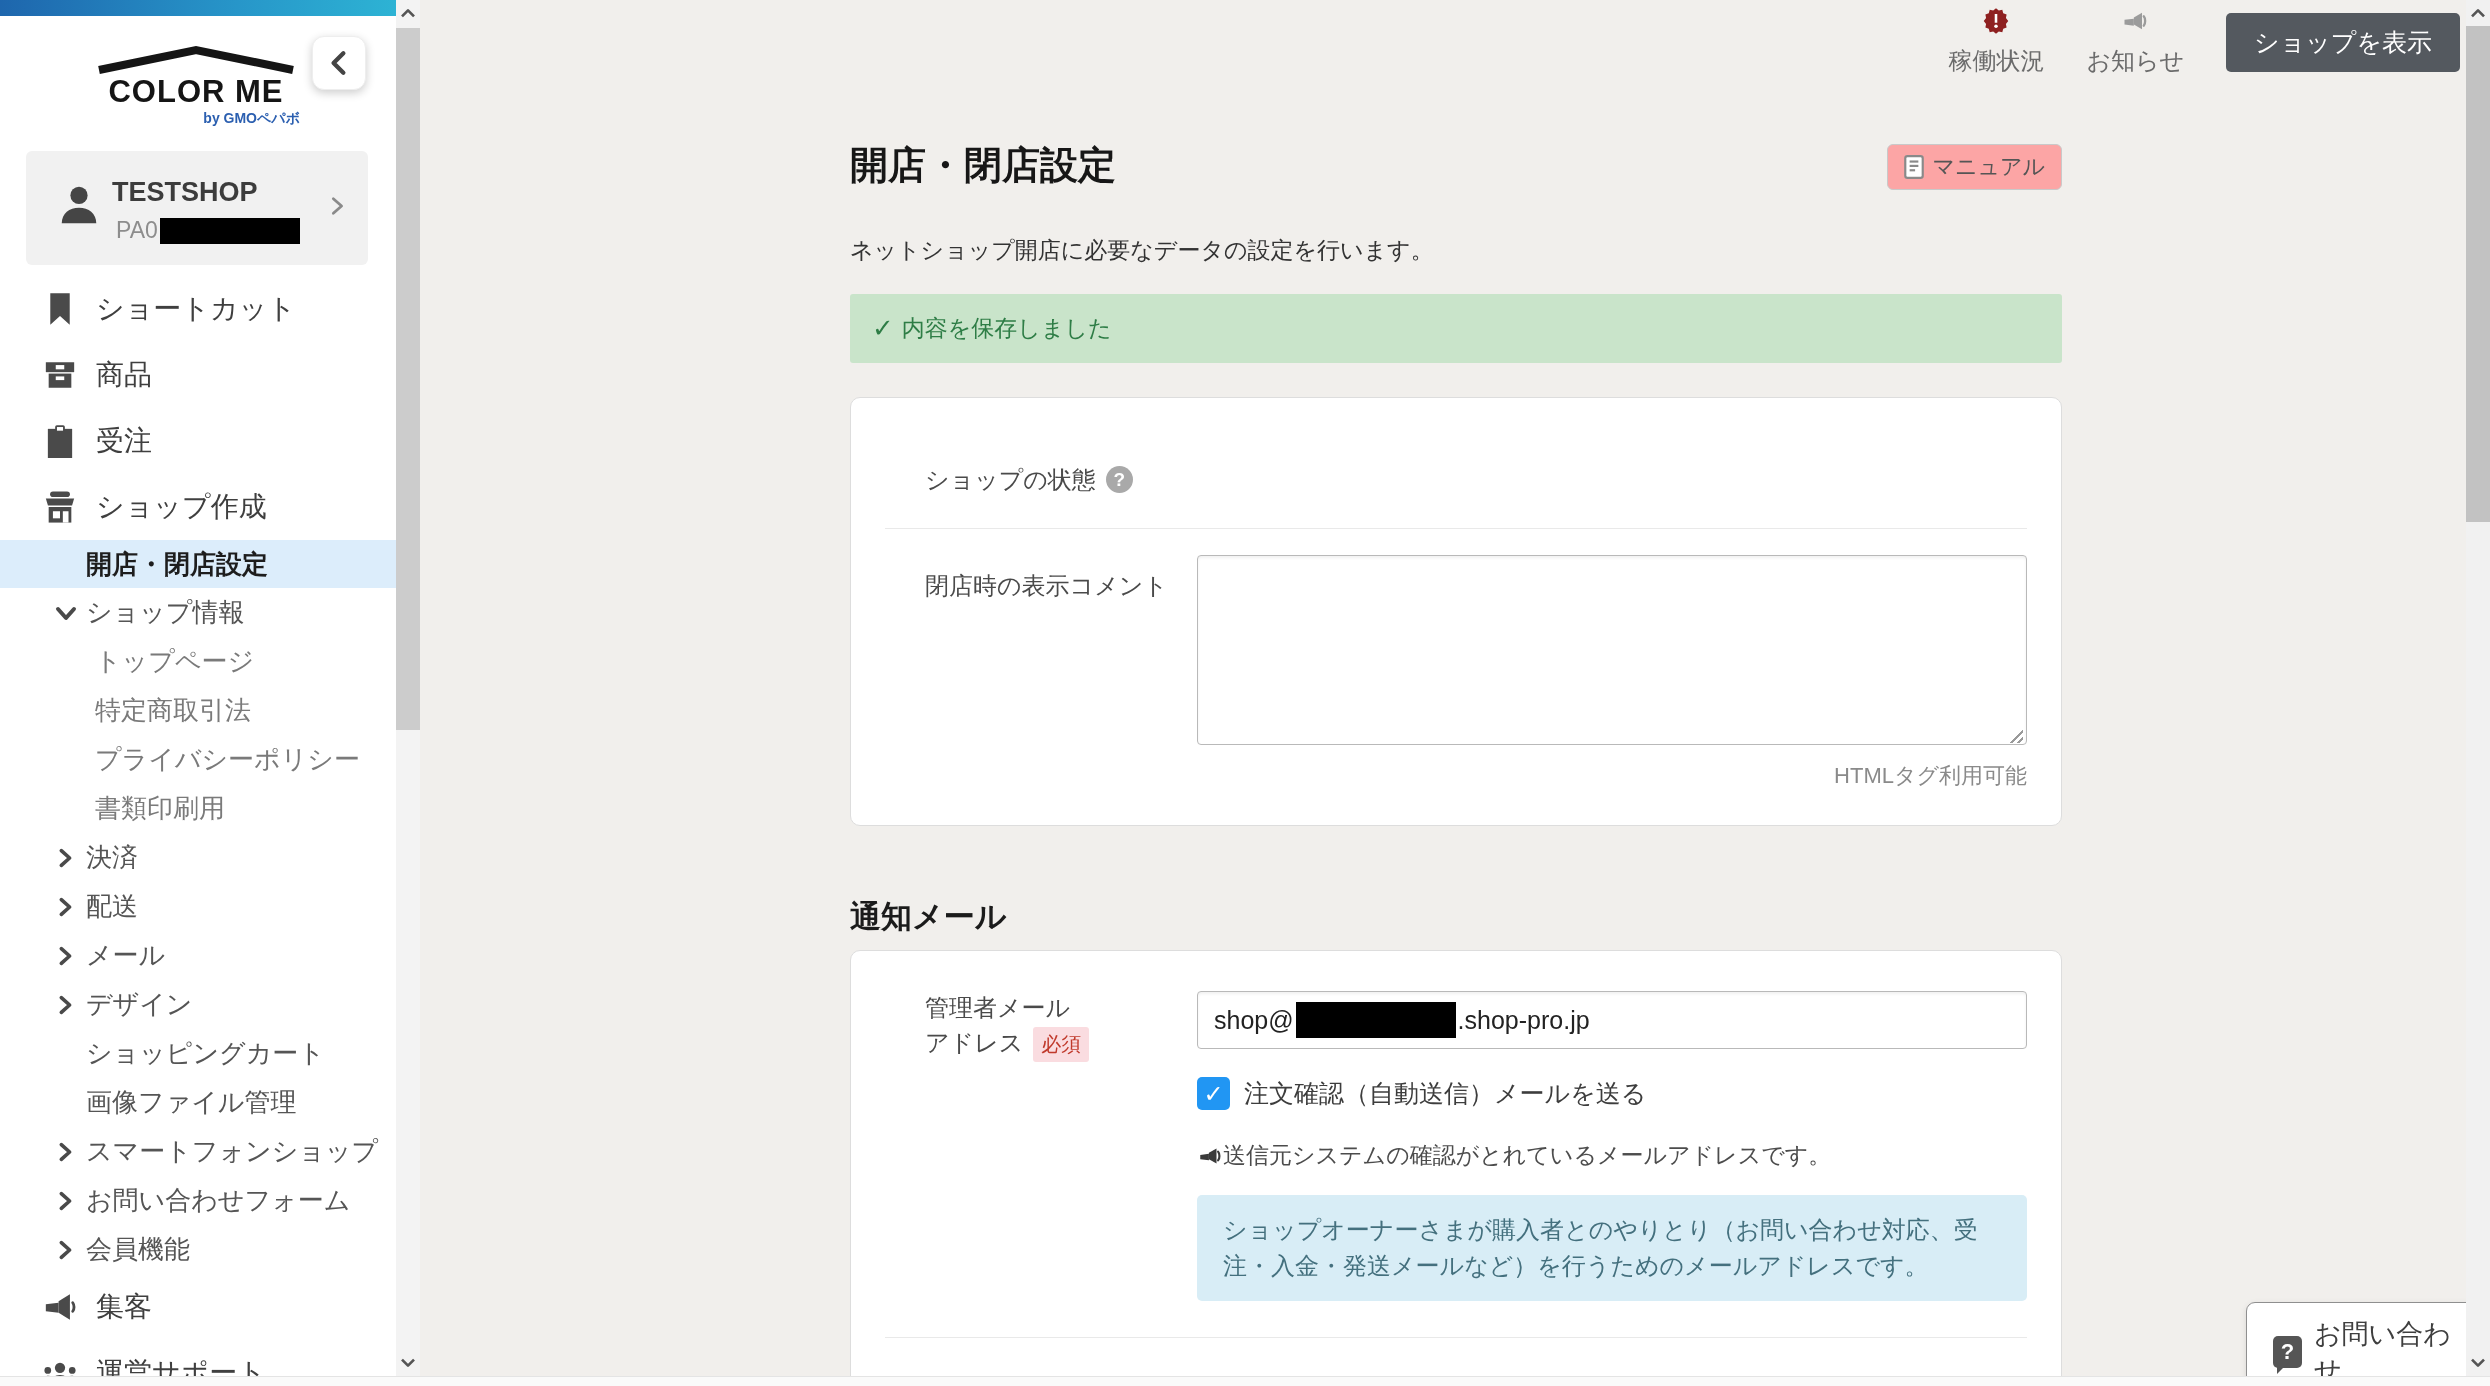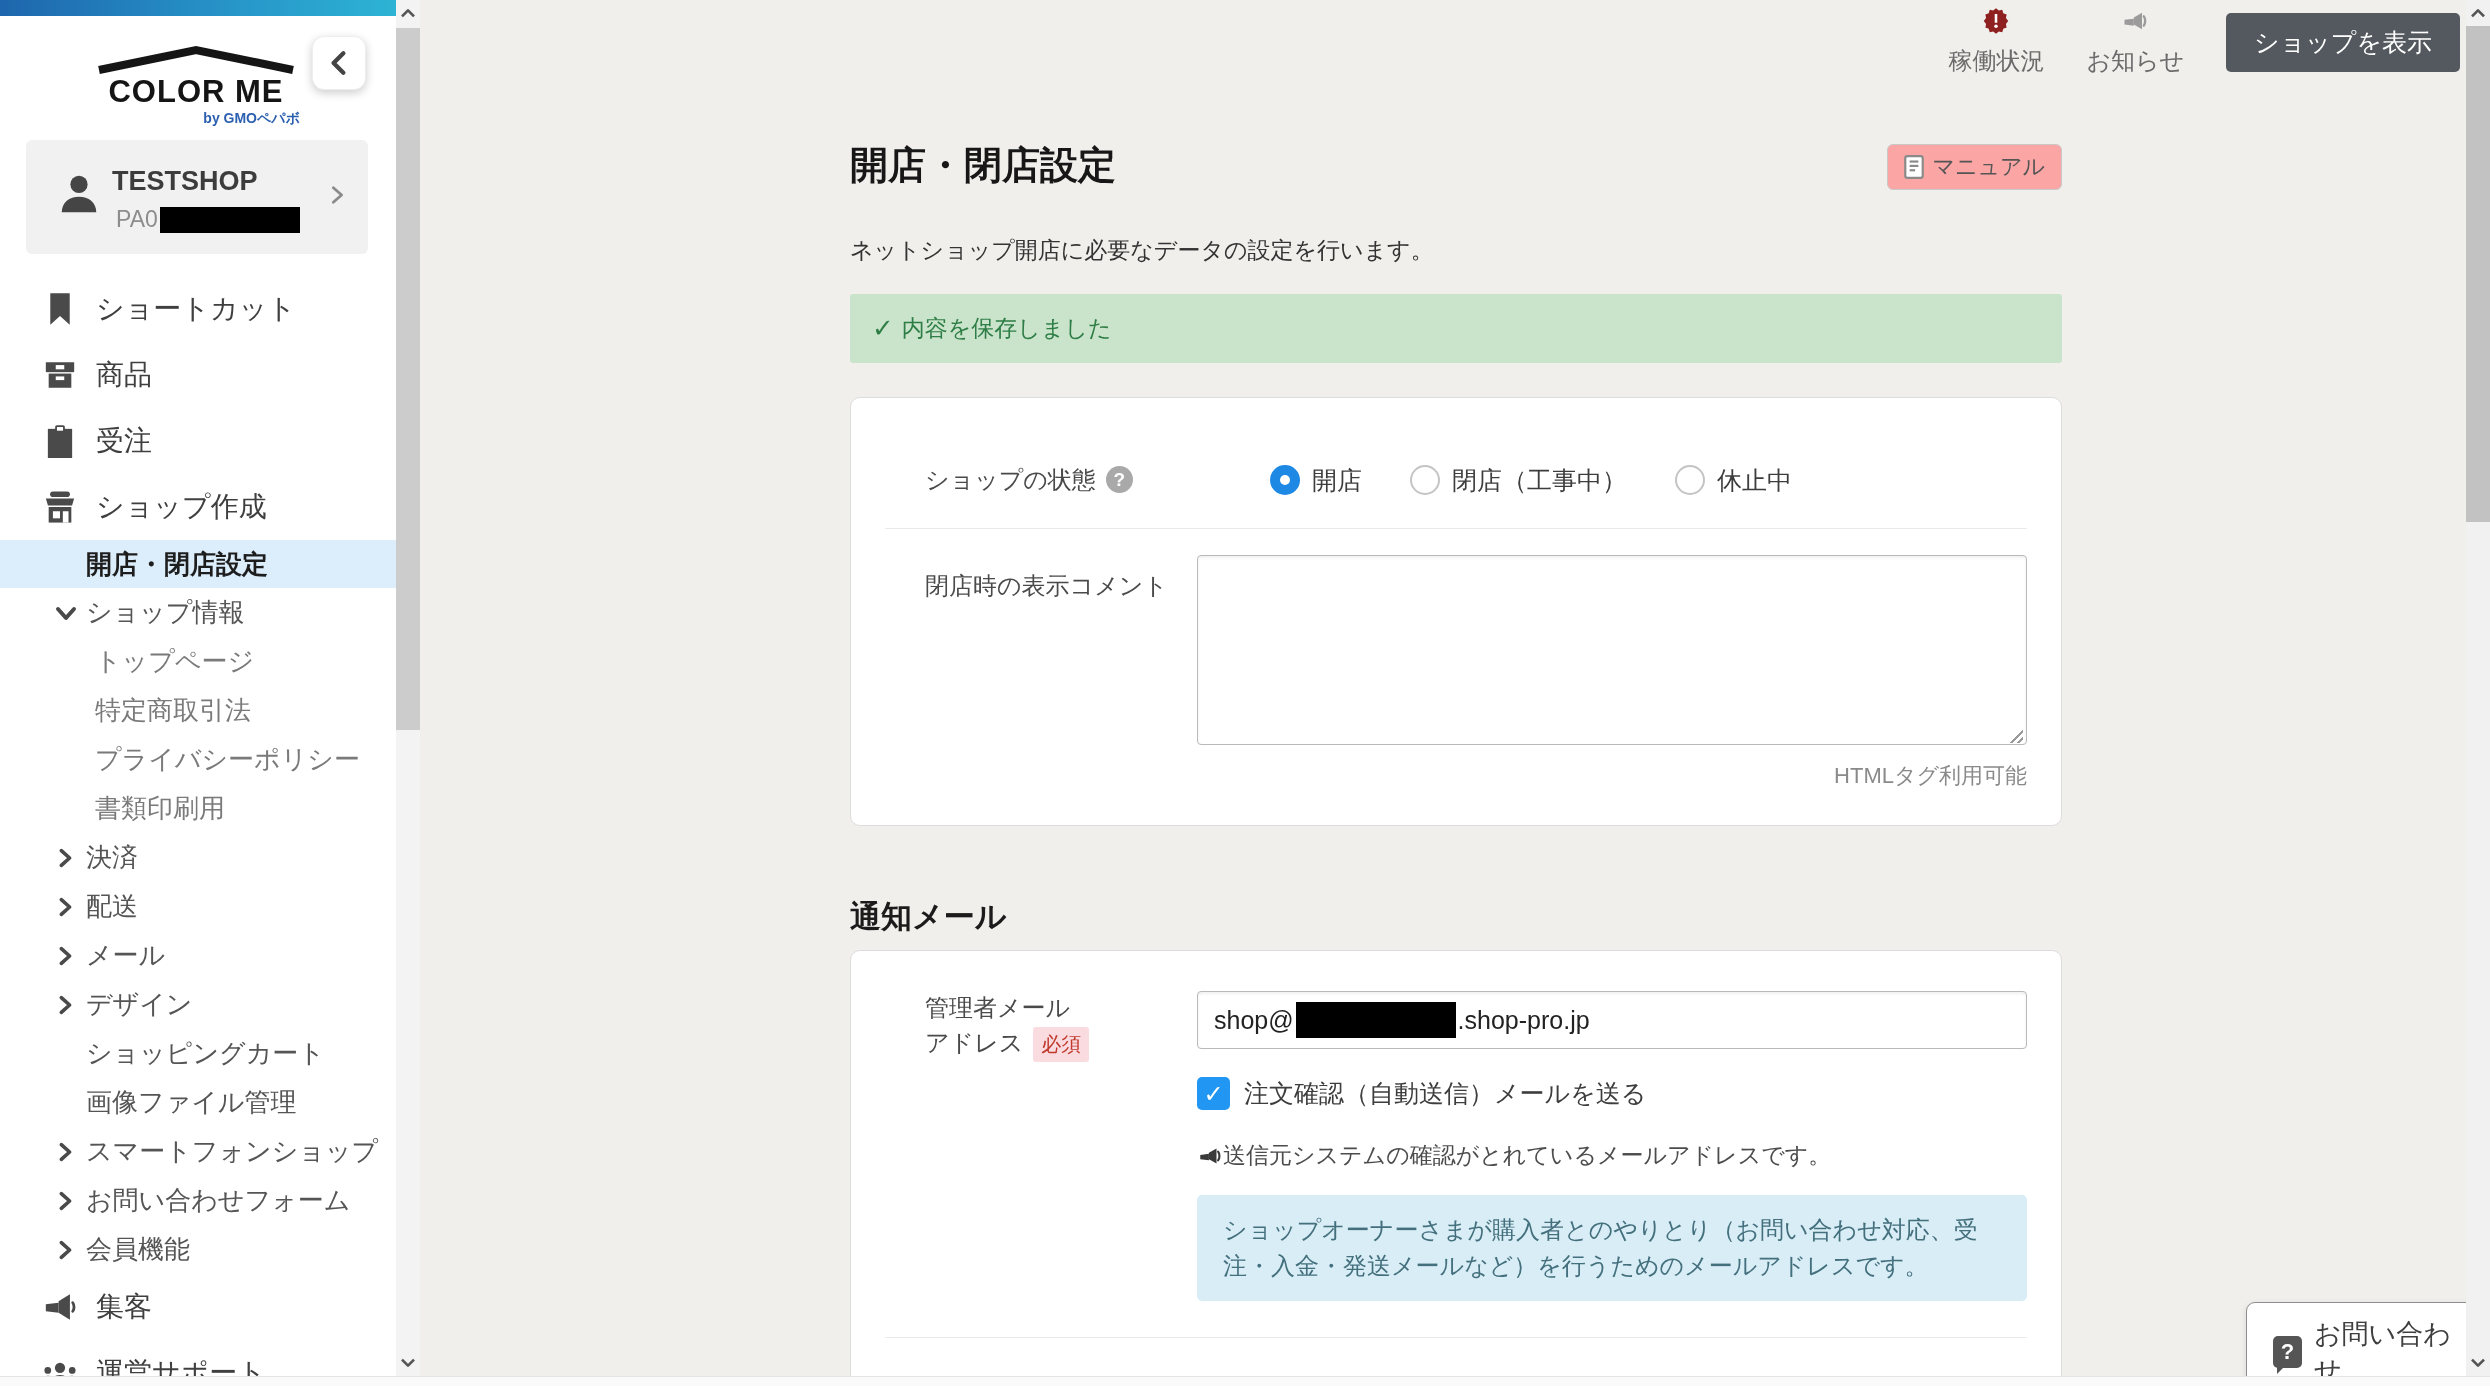--- a/index.html
+++ b/index.html
@@ -16,21 +16,21 @@
   .sidebar { position:absolute; left:0; top:0; width:396px; height:1386px; background:#fff; overflow:hidden; }
   .sidebar-topbar { height:16px; background:linear-gradient(90deg,#1e66ad 0%,#2796c9 60%,#2db3d4 100%); }
   .collapse-btn { position:absolute; top:36px; left:312px; width:54px; height:54px; border-radius:12px;
     background:#fff; box-shadow:0 3px 10px rgba(0,0,0,.20); border:1px solid #eee;
     display:flex; align-items:center; justify-content:center; cursor:pointer; }
   .logo { position:absolute; top:44px; left:86px; width:220px; text-align:center; }
   .logo-roof { margin:0 auto 2px; }
   .logo-main { font-size:31px; font-weight:800; letter-spacing:1px; color:#151515; line-height:1; }
   .logo-sub { display:block; text-align:right; padding-right:6px; margin-top:3px;
     font-size:14px; font-weight:700; color:#2b5fb0; }
-  .user-box { position:absolute; top:140px; left:26px; width:342px; height:114px; background:#f1f1f1; border-radius:6px; cursor:pointer; }
+  .user-box { position:absolute; top:151px; left:26px; width:342px; height:114px; background:#f1f1f1; border-radius:6px; cursor:pointer; }
   .user-icon { position:absolute; left:30px; top:30px; }
   .user-name { position:absolute; left:86px; top:26px; font-size:27px; font-weight:700; color:#3c3c3c; }
   .user-chevron { position:absolute; right:20px; top:40px; }
   .user-id { position:absolute; left:90px; top:66px; font-size:23px; color:#8d8d8d; display:flex; align-items:center; gap:2px; }
   .redact { display:inline-block; background:#000; }
   .redact.id { width:140px; height:26px; }
   .redact.mail { width:160px; height:36px; margin:0 2px; }
 
   .nav { position:absolute; top:276px; left:0; width:396px; }
   .nav-item { display:flex; align-items:center; cursor:pointer; }
@@ -375,34 +375,20 @@
   <div class="flash">
     <span class="tick">✓</span>
     <span>内容を保存しました</span>
   </div>
 
   <div class="card">
     <div class="form-row status-row">
       <div class="row-label">
         <span>ショップの状態</span>
         <span class="help-dot">?</span>
-      </div>
-      <div class="row-controls radio-group">
-        <label class="radio-opt">
-          <span class="radio on"></span>
-          <span>開店</span>
-        </label>
-        <label class="radio-opt">
-          <span class="radio"></span>
-          <span>閉店（工事中）</span>
-        </label>
-        <label class="radio-opt">
-          <span class="radio"></span>
-          <span>休止中</span>
-        </label>
       </div>
     </div>
     <hr class="hrule">
     <div class="form-row comment-row">
       <div class="row-label">閉店時の表示コメント</div>
       <div class="row-controls">
         <div class="ta-wrap">
           <textarea class="comment" style=""></textarea>
           <div class="resize-grip"></div>
         </div>

